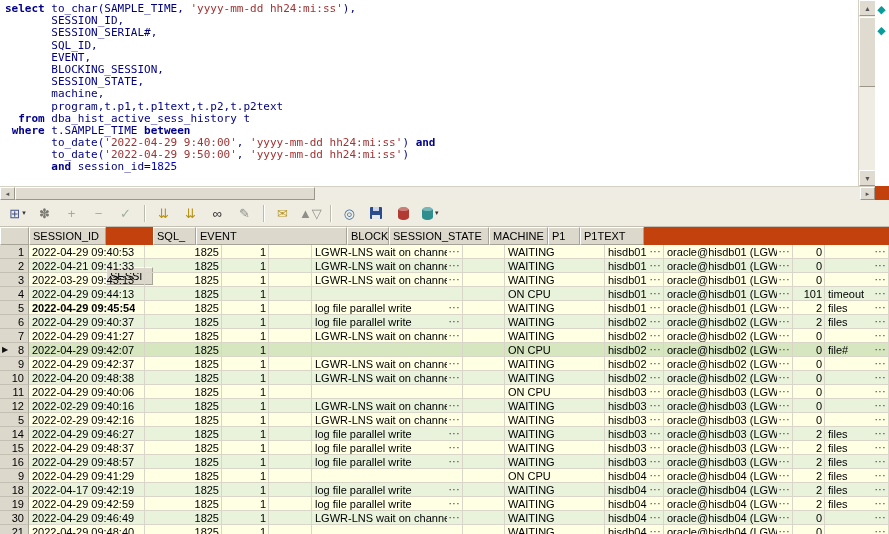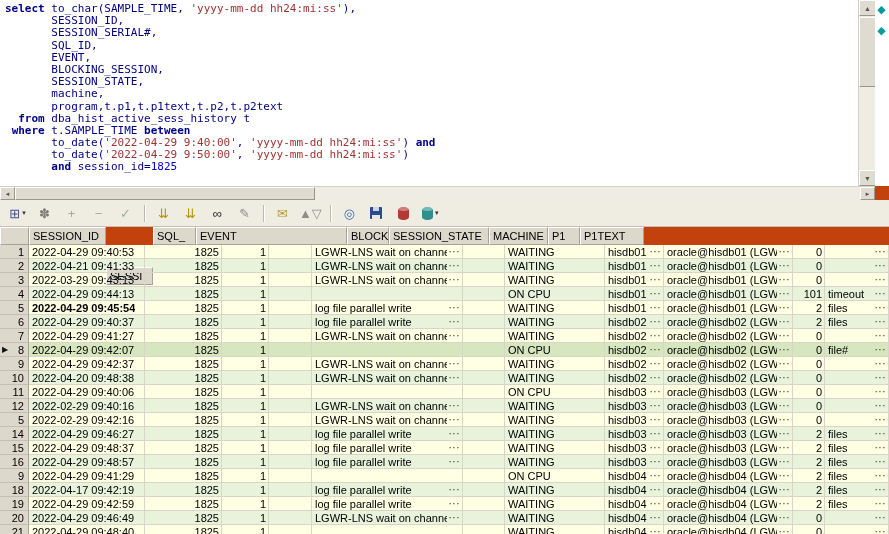--- a/index.html
+++ b/index.html
@@ -951,21 +951,21 @@
           <div class="cell right" style="width: 32px;">
             <span class="ctext">2</span>
           </div>
           <div class="cell" style="width: 64px;">
             <span class="ctext">files</span>
             <span class="ell">···</span>
           </div>
         </div>
         <div class="grow even">
           <div class="cell right gut" style="width: 29px;">
-            <span class="num">20</span>
+            <span class="num">30</span>
           </div>
           <div class="cell" style="width: 116px;">
             <span class="ctext">2022-04-29 09:46:49</span>
           </div>
           <div class="cell right" style="width: 77px;">
             <span class="ctext">1825</span>
           </div>
           <div class="cell right" style="width: 47px;">
             <span class="ctext">1</span>
           </div>

